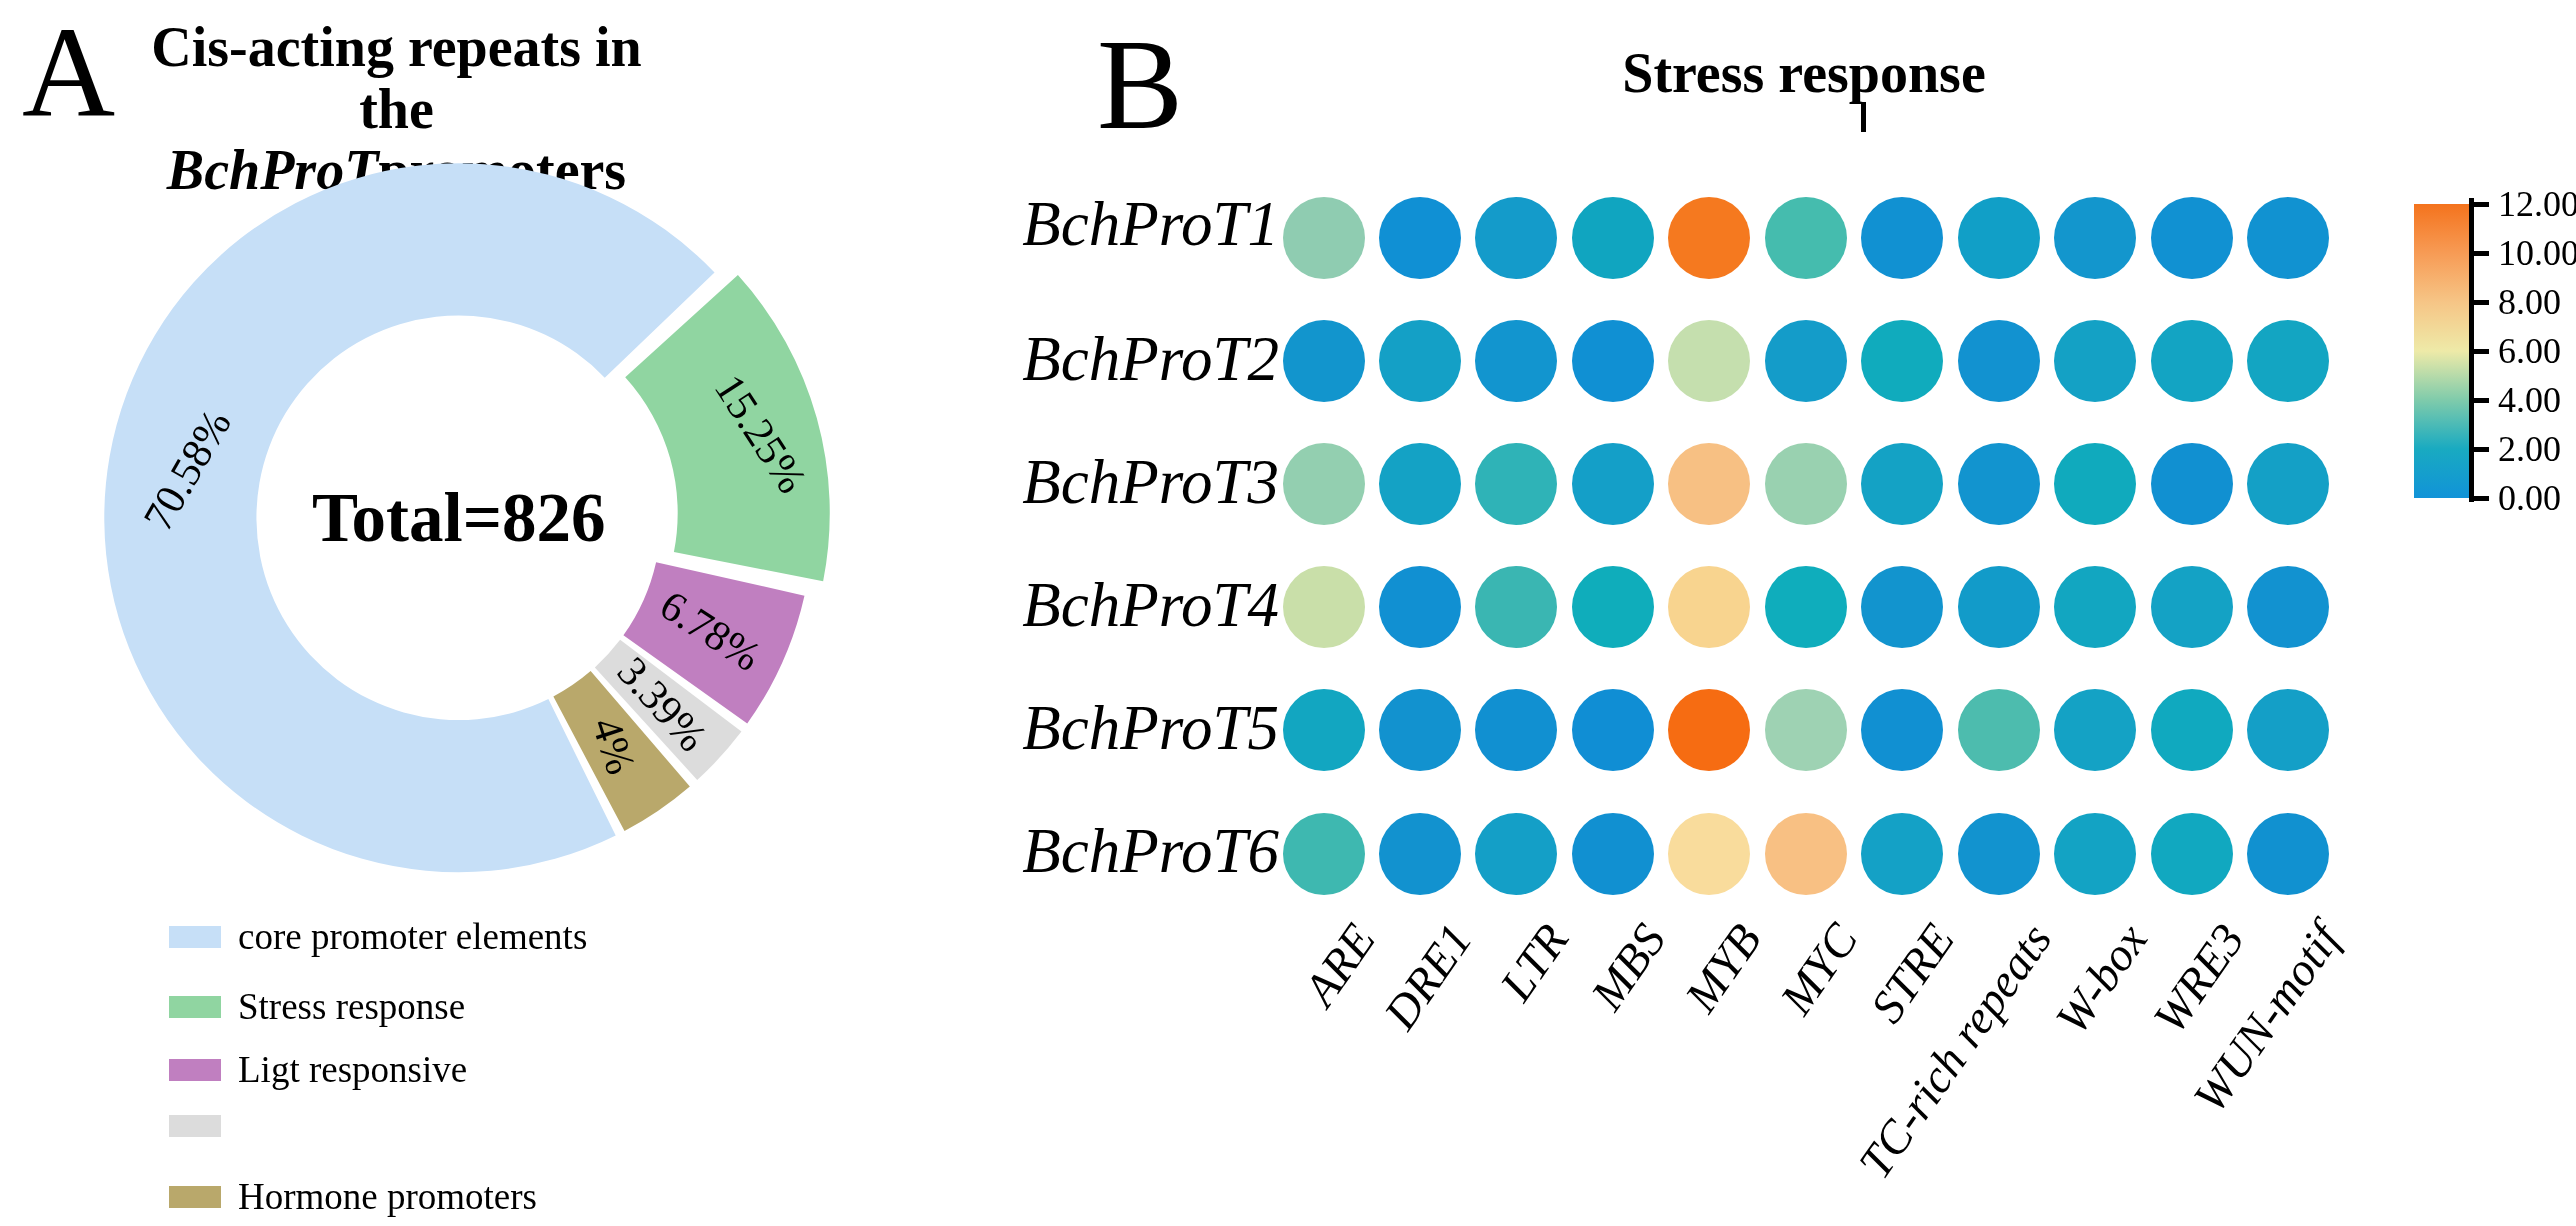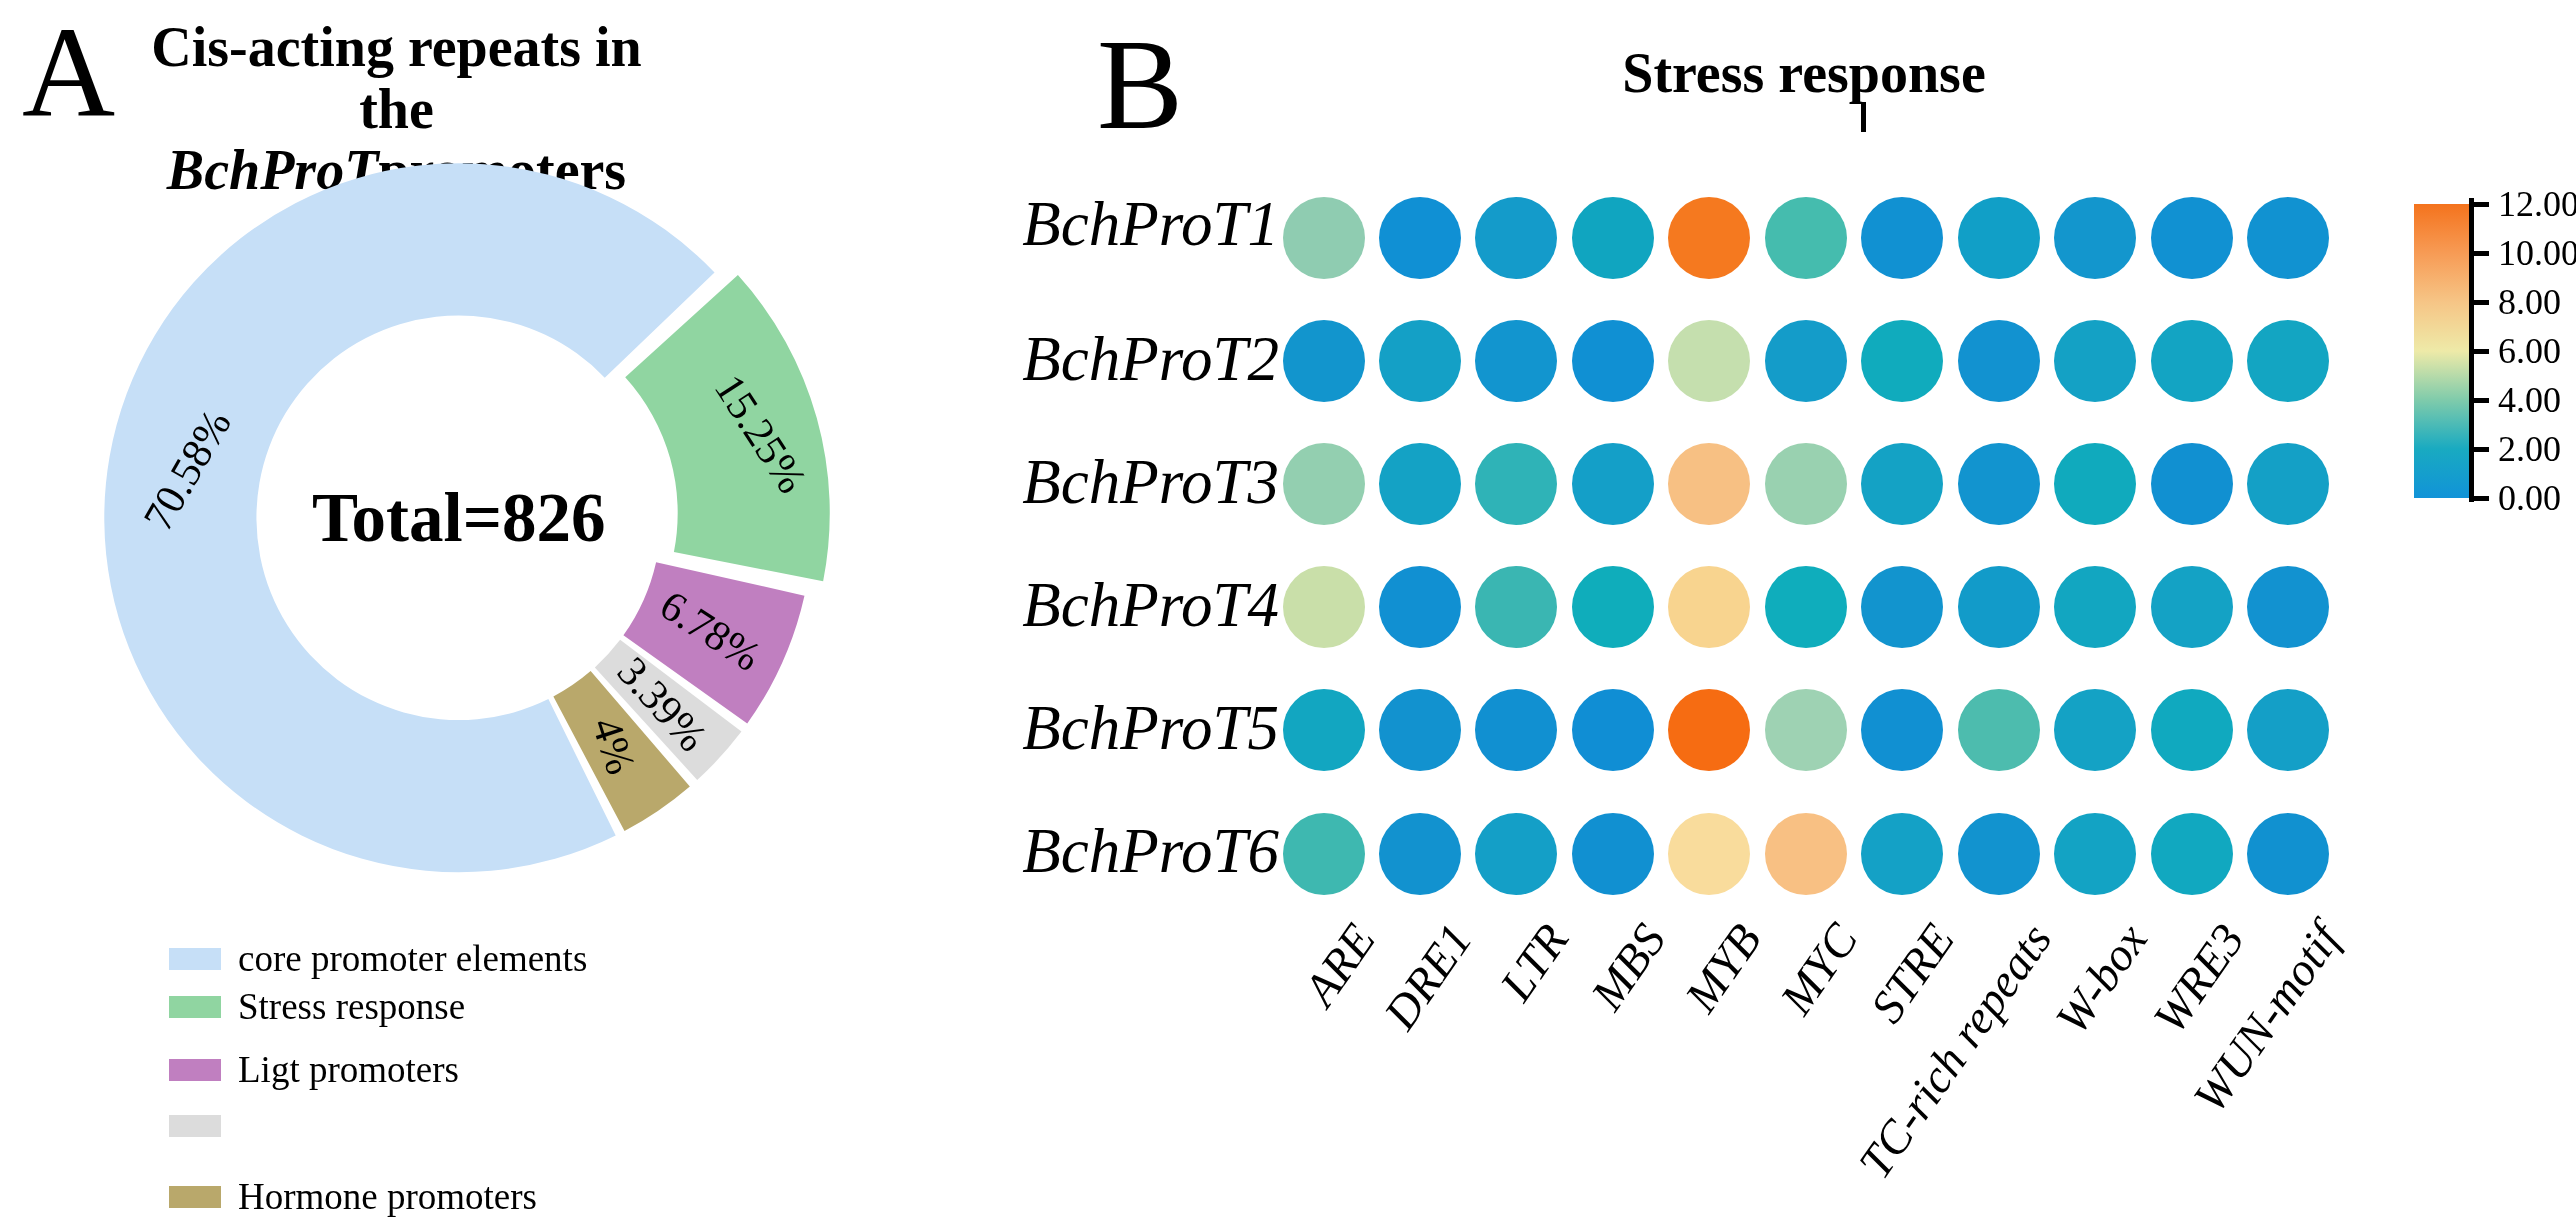--- a/index.html
+++ b/index.html
@@ -49,31 +49,31 @@
       <text x="970.4" y="552.8" text-anchor="middle" dominant-baseline="central" font-size="54" transform="rotate(57 970.4 552.8)">15.25%</text>
       <text x="906.3" y="803.8" text-anchor="middle" dominant-baseline="central" font-size="54" transform="rotate(33 906.3 803.8)">6.78%</text>
       <text x="844.9" y="897.4" text-anchor="middle" dominant-baseline="central" font-size="54" transform="rotate(48 844.9 897.4)">3.39%</text>
       <text x="783.3" y="950.8" text-anchor="middle" dominant-baseline="central" font-size="54" transform="rotate(72 783.3 950.8)">4%</text>
       <text x="238.3" y="599.1" text-anchor="middle" dominant-baseline="central" font-size="54" transform="rotate(-60 238.3 599.1)">70.58%</text>
     </g>
   <text id="donut-center" x="585" y="690" text-anchor="middle" font-size="88" font-weight="bold">Total=826</text>
 </svg>
 
 <div class="abs" id="legend">
-    <div class="legend-row" style="top: 30px;">
+    <div class="legend-row" style="top: 8px;">
       <span class="legend-swatch" style="background: rgb(198, 223, 247);"></span>
       <span class="legend-label">core promoter elements</span>
     </div>
     <div class="legend-row" style="top: 78px;">
       <span class="legend-swatch" style="background: rgb(144, 213, 161);"></span>
       <span class="legend-label">Stress response</span>
     </div>
     <div class="legend-row" style="top: 141px;">
       <span class="legend-swatch" style="background: rgb(192, 127, 192);"></span>
-      <span class="legend-label">Ligt promoters</span>
+      <span class="legend-label">Ligt responsive</span>
     </div>
     <div class="legend-row" style="top: 205px;">
       <span class="legend-swatch" style="background: rgb(220, 220, 220);"></span>
     </div>
     <div class="legend-row" style="top: 268px;">
       <span class="legend-swatch" style="background: rgb(185, 168, 107);"></span>
       <span class="legend-label">Hormone promoters</span>
     </div>
   </div>
 

